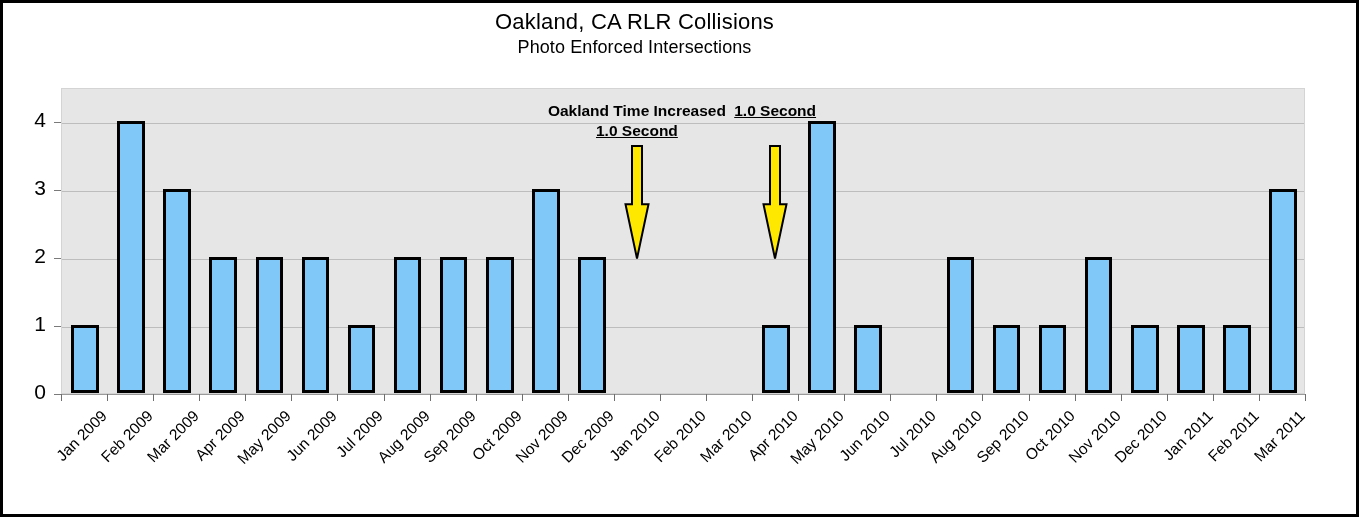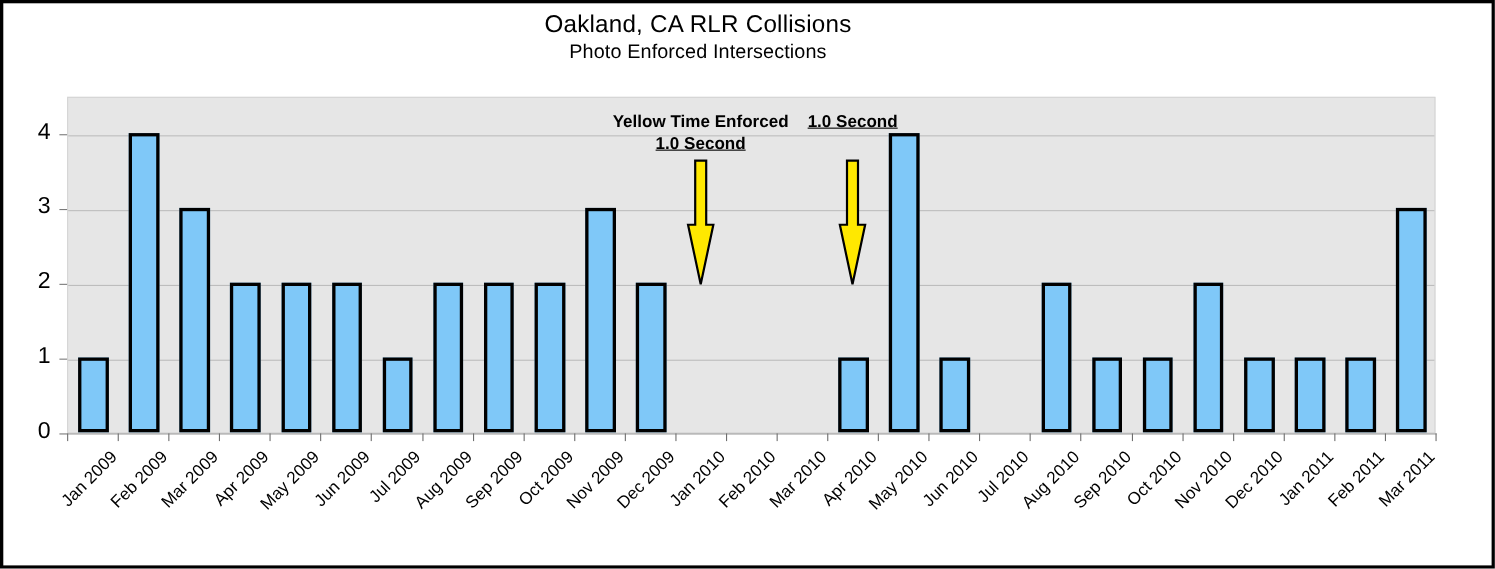--- a/index.html
+++ b/index.html
@@ -245,21 +245,21 @@
       <div class="x-tick-label" style="left: 770.444px; width: 200px;"><span class="x-tick-label-inner">Aug 2010</span></div>
       <div class="x-tick-label" style="left: 816.519px; width: 200px;"><span class="x-tick-label-inner">Sep 2010</span></div>
       <div class="x-tick-label" style="left: 862.593px; width: 200px;"><span class="x-tick-label-inner">Oct 2010</span></div>
       <div class="x-tick-label" style="left: 908.667px; width: 200px;"><span class="x-tick-label-inner">Nov 2010</span></div>
       <div class="x-tick-label" style="left: 954.741px; width: 200px;"><span class="x-tick-label-inner">Dec 2010</span></div>
       <div class="x-tick-label" style="left: 1000.81px; width: 200px;"><span class="x-tick-label-inner">Jan 2011</span></div>
       <div class="x-tick-label" style="left: 1046.89px; width: 200px;"><span class="x-tick-label-inner">Feb 2011</span></div>
       <div class="x-tick-label" style="left: 1092.96px; width: 200px;"><span class="x-tick-label-inner">Mar 2011</span></div>
     </div>
   <div id="annotations-layer">
-      <div class="annotation" style="left: 433.926px; width: 400px; top: 98px;"><span>Yellow Time Enforced</span><span class="annotation-line2">1.0 Second</span></div>
+      <div class="annotation" style="left: 433.926px; width: 400px; top: 98px;"><span>Oakland Time Increased</span><span class="annotation-line2">1.0 Second</span></div>
       <div class="arrow-wrap" style="left: 618.926px; top: 141px; width: 30px; height: 116px;"><svg width="30" height="116" viewBox="0 0 30 116">
           <path d="M 10 2 L 20 2 L 20 60.32 L 26.5 60.32 L 15 114.5 L 3.5 60.32 L 10 60.32 Z" fill="#ffe800" stroke="#000000" stroke-width="2" stroke-linejoin="miter"></path>
         </svg></div>
       <div class="annotation" style="left: 572.148px; width: 400px; top: 98px;"><span class="annotation-line2">1.0 Second</span></div>
       <div class="arrow-wrap" style="left: 757.148px; top: 141px; width: 30px; height: 116px;"><svg width="30" height="116" viewBox="0 0 30 116">
           <path d="M 10 2 L 20 2 L 20 60.32 L 26.5 60.32 L 15 114.5 L 3.5 60.32 L 10 60.32 Z" fill="#ffe800" stroke="#000000" stroke-width="2" stroke-linejoin="miter"></path>
         </svg></div>
     </div>
 
 </div>

